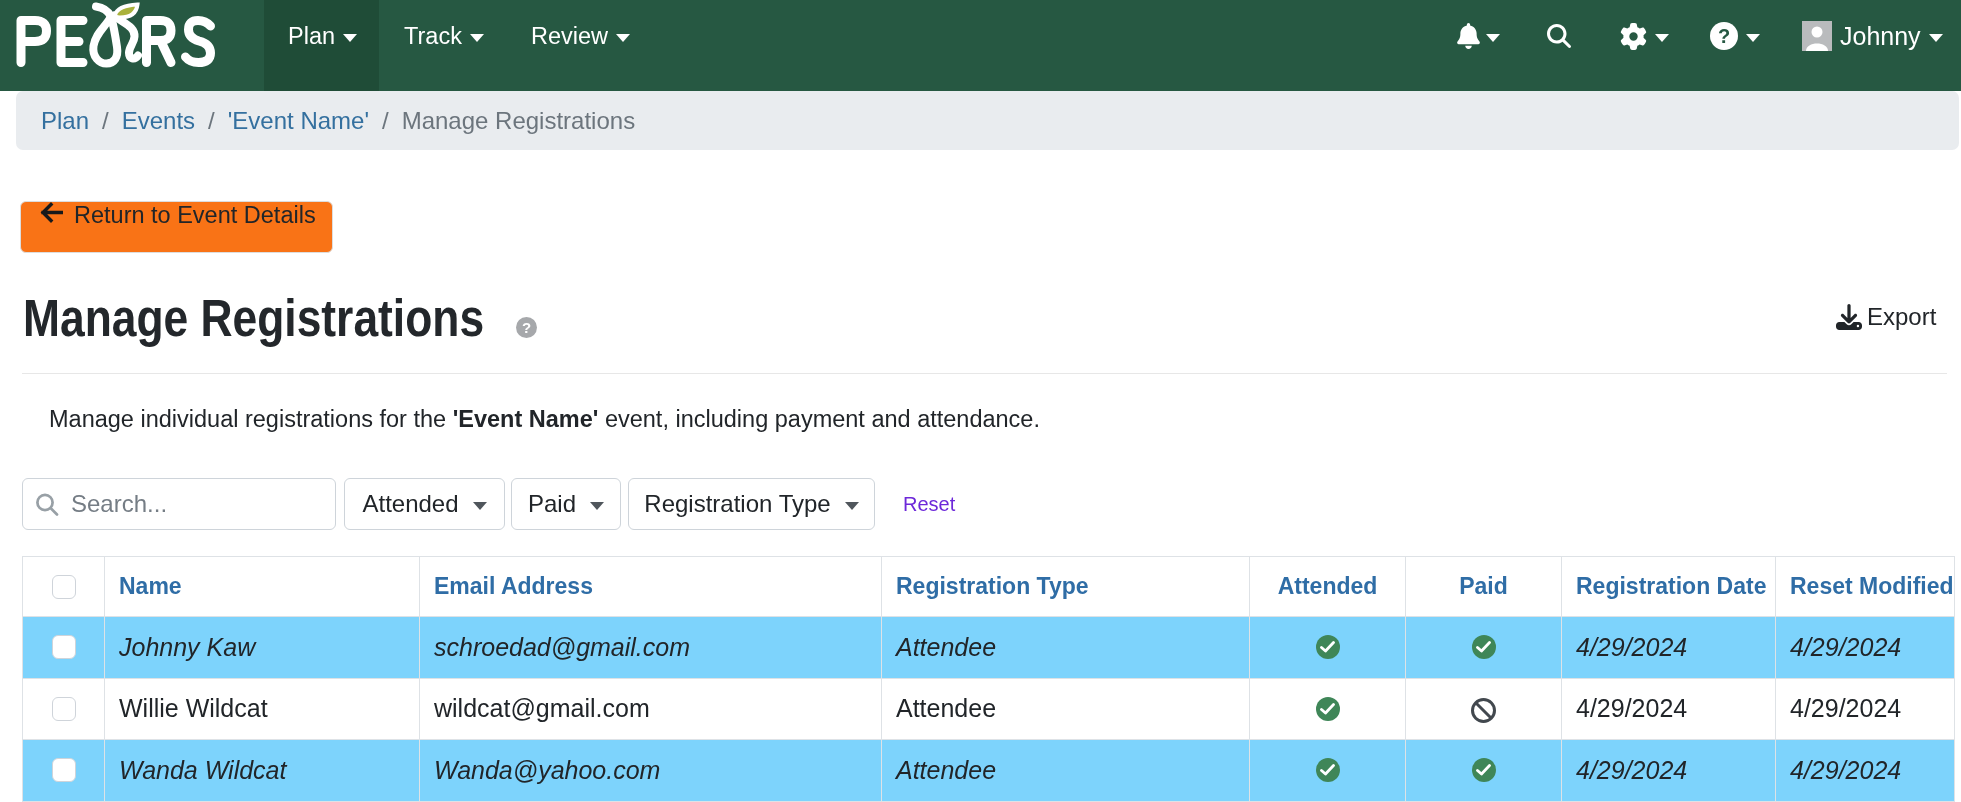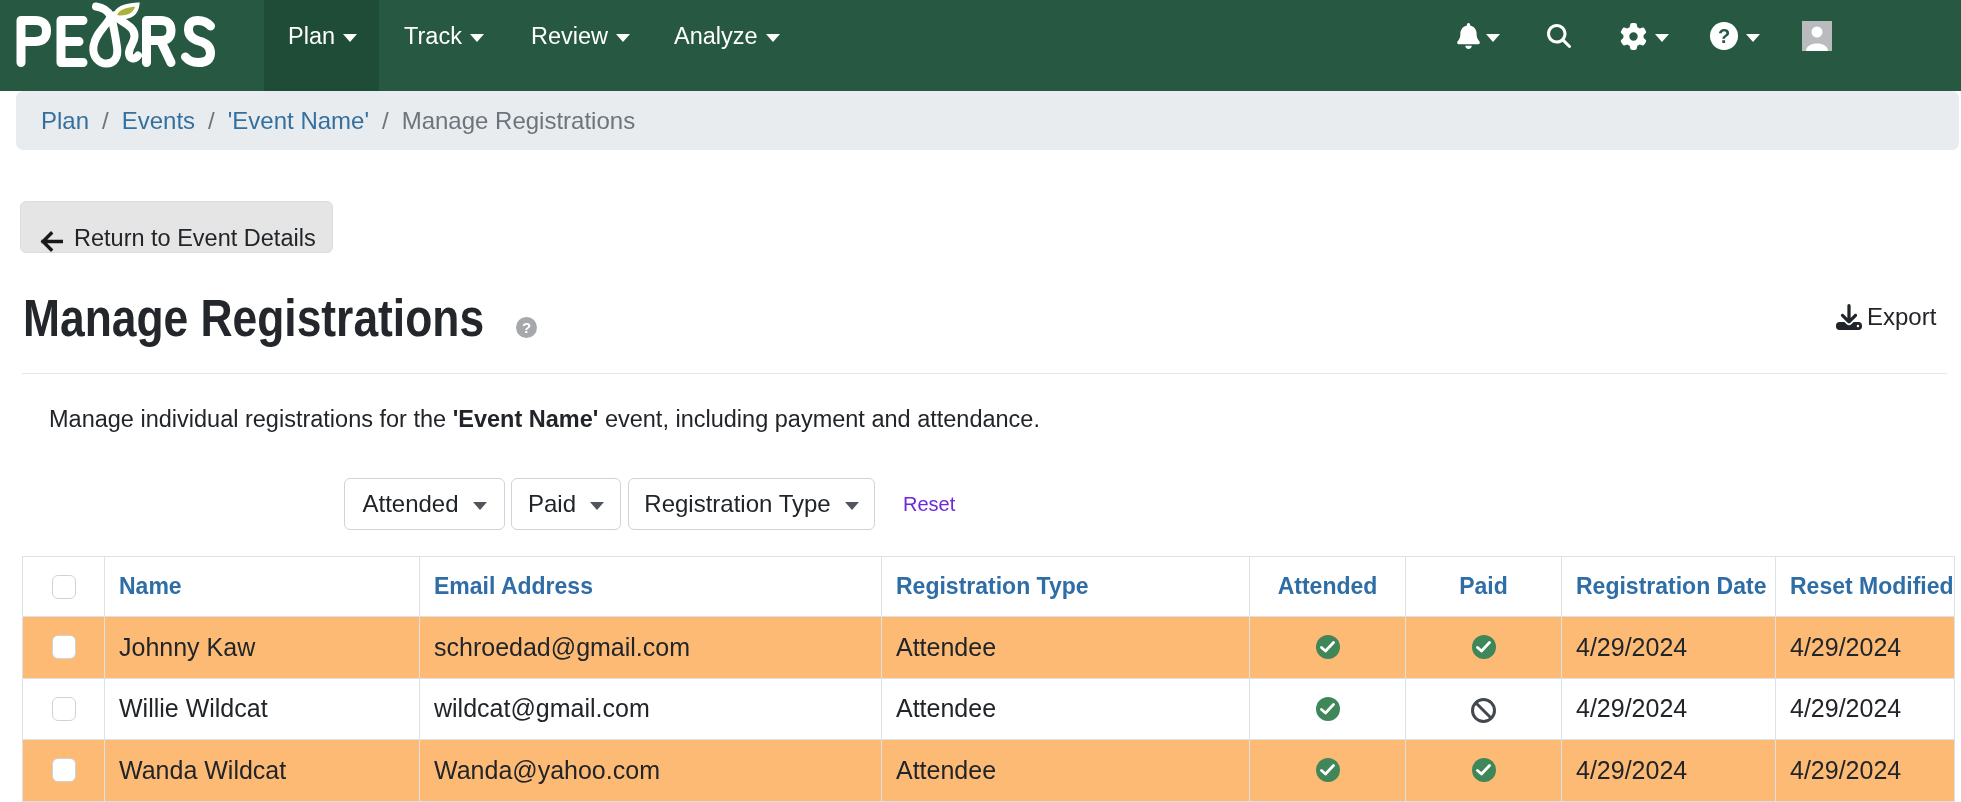--- a/index.html
+++ b/index.html
@@ -20,22 +20,22 @@
 
 #breadcrumb { position:absolute; left:16px; top:91px; width:1943px; height:59px;
   background:#e9ecef; border-radius:7px; display:flex; align-items:center;
   font-size:24px; padding-left:25px; }
 #breadcrumb a { color:#34709f; text-decoration:none; }
 #breadcrumb .sep { color:#6c757d; padding:0 13px; }
 #breadcrumb .cur { color:#6c757d; }
 
 
 #returnbtn { position:absolute; left:20px; top:201px; width:313px; height:52px;
-  background:#e5e5e5; border:1px solid #ddd; border-radius:6px;
-  display:flex; align-items:flex-end; font-size:23.5px; color:#212529; white-space:nowrap; }
+  background:#f97316; border:1px solid #ddd; border-radius:6px;
+  display:flex; align-items:flex-start; font-size:23.5px; color:#212529; white-space:nowrap; }
 
 
 #title { position:absolute; left:23px; top:293px; font-size:51px; line-height:51px; font-weight:bold;
   color:#23272b; transform:scaleX(0.87); transform-origin:0 0; white-space:nowrap; }
 #qcircle { position:absolute; left:516px; top:317px; width:21px; height:21px;
   border-radius:50%; background:#a6a8ab; color:#fff; font-size:15px; font-weight:bold;
   display:flex; align-items:center; justify-content:center; }
 #export { position:absolute; left:1836px; top:303px; display:flex; align-items:center;
   font-size:24px; color:#212529;justify-content:flex-end; }
 #hr1 { position:absolute; left:22px; top:373px; width:1925px; height:1px; background:#e7e7e7; }
@@ -56,21 +56,21 @@
 #reset { position:absolute; left:903px; top:478px; height:52px; display:flex; align-items:center;
   font-size:20px; color:#6d28d9; }
 
 
 #tbl { position:absolute; left:22px; top:556px; width:1932px; border-collapse:collapse;
   font-size:25px; color:#212529; table-layout:fixed; }
 #tbl th, #tbl td { border:1px solid #dee2e6; padding:0 0 0 14px; text-align:left; }
 #tbl th { height:60px; color:#2f6da6; font-weight:bold; background:#fff; font-size:23px; white-space:nowrap; }
 #tbl td { height:61.5px; }
 #tbl .ctr { text-align:center; padding:0; }
-#tbl tr.stripe td { background:#fdba74; }
+#tbl tr.stripe td { background:#7dd3fc;font-style:italic; }
 .cb { width:24px; height:24px; border:1px solid #cfd4da; border-radius:6px; background:#fff;
   margin:0 auto; }
 .okc { width:24px; height:24px; border-radius:50%; background:#3f8658; margin:0 auto;
   display:flex; align-items:center; justify-content:center; }
 </style>
 </head>
 <body>
 <div id="page">
 
   <div id="navbar">
@@ -92,21 +92,20 @@
 
         <path d="M210.5 26 Q205.5 20.5 198 20.5 Q188.5 20.5 188.5 29.5 Q188.5 38 199 41 Q210.5 44 210.5 53 Q210.5 62.5 198.5 62.5 Q190 62.5 185.5 57" stroke-width="9"></path>
       </g>
 
       <path d="M115 15 Q117.5 5.5 137.5 4.5 Q136 17.5 120 17.5 Q115.5 17.5 115 15 Z" fill="#a9b23b" stroke="#fff" stroke-width="4"></path>
     </svg>
 
     <div class="navitem" style="left:288px;">Plan<span class="caret"></span></div>
     <div class="navitem" style="left:404px;">Track<span class="caret"></span></div>
     <div class="navitem" style="left:531px;">Review<span class="caret"></span></div>
-    <div class="navitem" style="left:674px;">Analyze<span class="caret"></span></div>
 
     <div class="navicon" style="left:1457px; top:23px;">
       <svg width="23" height="26" viewBox="0 0 448 512" fill="#fff">
           <path d="M224 0c-17.7 0-32 14.3-32 32v19.2C119 66 64 130.6 64 208v18.8c0 47-17.3 92.4-48.5 127.6l-7.4 8.3c-8.4 9.4-10.4 22.9-5.3 34.4S19.4 416 32 416H416c12.6 0 24-7.4 29.2-18.9s3.1-25-5.3-34.4l-7.4-8.3C401.3 319.2 384 273.9 384 226.8V208c0-77.4-55-142-128-156.8V32c0-17.7-14.3-32-32-32zm45.3 493.3c12-12 18.7-28.3 18.7-45.3H224 160c0 17 6.7 33.3 18.7 45.3s28.3 18.7 45.3 18.7 33.3-6.7 45.3-18.7z"></path>
         </svg>
       <span class="caret" style="margin-left:6px;"></span>
     </div>
     <div class="navicon" style="left:1547px; top:24px;">
       <svg width="24" height="24" viewBox="0 0 512 512" fill="#fff">
           <path d="M416 208c0 45.9-14.9 88.3-40 122.7L502.6 457.4c12.5 12.5 12.5 32.8 0 45.3s-32.8 12.5-45.3 0L330.7 376c-34.4 25.2-76.8 40-122.7 40C93.1 416 0 322.9 0 208S93.1 0 208 0S416 93.1 416 208zM208 352a144 144 0 1 0 0-288 144 144 0 1 0 0 288z"></path>
@@ -125,20 +124,21 @@
         </svg>
       <span class="caret"></span>
     </div>
     <div class="navicon" style="left:1802px; top:21px;">
       <svg width="30" height="30" viewBox="0 0 30 30">
           <rect width="30" height="30" fill="#b9bbbd"></rect>
           <circle cx="15" cy="11" r="5.5" fill="#fff"></circle>
           <path d="M4 30 C4 20 26 20 26 30 Z" fill="#fff"></path>
         </svg>
     </div>
+    <div class="navitem" style="left:1840px; font-size:25px;">Johnny<span class="caret"></span></div>
   </div>
 
   <div id="breadcrumb">
     <a href="#">Plan</a>
       <span class="sep">/</span>
       <a href="#">Events</a>
       <span class="sep">/</span>
       <a href="#">'Event Name'</a>
       <span class="sep">/</span>
       <span class="cur">Manage Registrations</span>
@@ -156,20 +156,27 @@
   <div id="export">
     <svg width="26" height="26" viewBox="0 0 512 512" fill="#212529">
         <path d="M288 32c0-17.7-14.3-32-32-32s-32 14.3-32 32V274.7l-73.4-73.4c-12.5-12.5-32.8-12.5-45.3 0s-12.5 32.8 0 45.3l128 128c12.5 12.5 32.8 12.5 45.3 0l128-128c12.5-12.5 12.5-32.8 0-45.3s-32.8-12.5-45.3 0L288 274.7V32zM64 352c-35.3 0-64 28.7-64 64v32c0 35.3 28.7 64 64 64H448c35.3 0 64-28.7 64-64V416c0-35.3-28.7-64-64-64H346.5l-45.3 45.3c-25 25-65.5 25-90.5 0L165.5 352H64zm368 56a24 24 0 1 1 0 48 24 24 0 1 1 0-48z"></path>
       </svg>
     <span style="margin-left:5px;">Export</span>
   </div>
   <div id="hr1"></div>
 
   <div id="para">Manage individual registrations for the <b>'Event Name'</b> event, including payment and attendance.</div>
 
+  <div id="searchbox">
+    <svg width="24" height="25" viewBox="0 0 24 25" fill="none" stroke="#98a0a6" stroke-width="2.7" stroke-linecap="round">
+        <circle cx="10" cy="10.5" r="7.6"></circle>
+        <path d="M15.8 16.3 L22 22.5"></path>
+      </svg>
+    <span class="ph">Search...</span>
+  </div>
   <div class="filterbtn" style="left:344px; width:161px;">Attended<span class="fcaret"></span></div>
   <div class="filterbtn" style="left:511px; width:110px;">Paid<span class="fcaret"></span></div>
   <div class="filterbtn" style="left:628px; width:247px;">Registration Type<span class="fcaret"></span></div>
   <div id="reset">Reset</div>
 
   <table id="tbl" cellspacing="0">
     <colgroup>
       <col style="width:82px">
         <col style="width:315px">
         <col style="width:462px">

